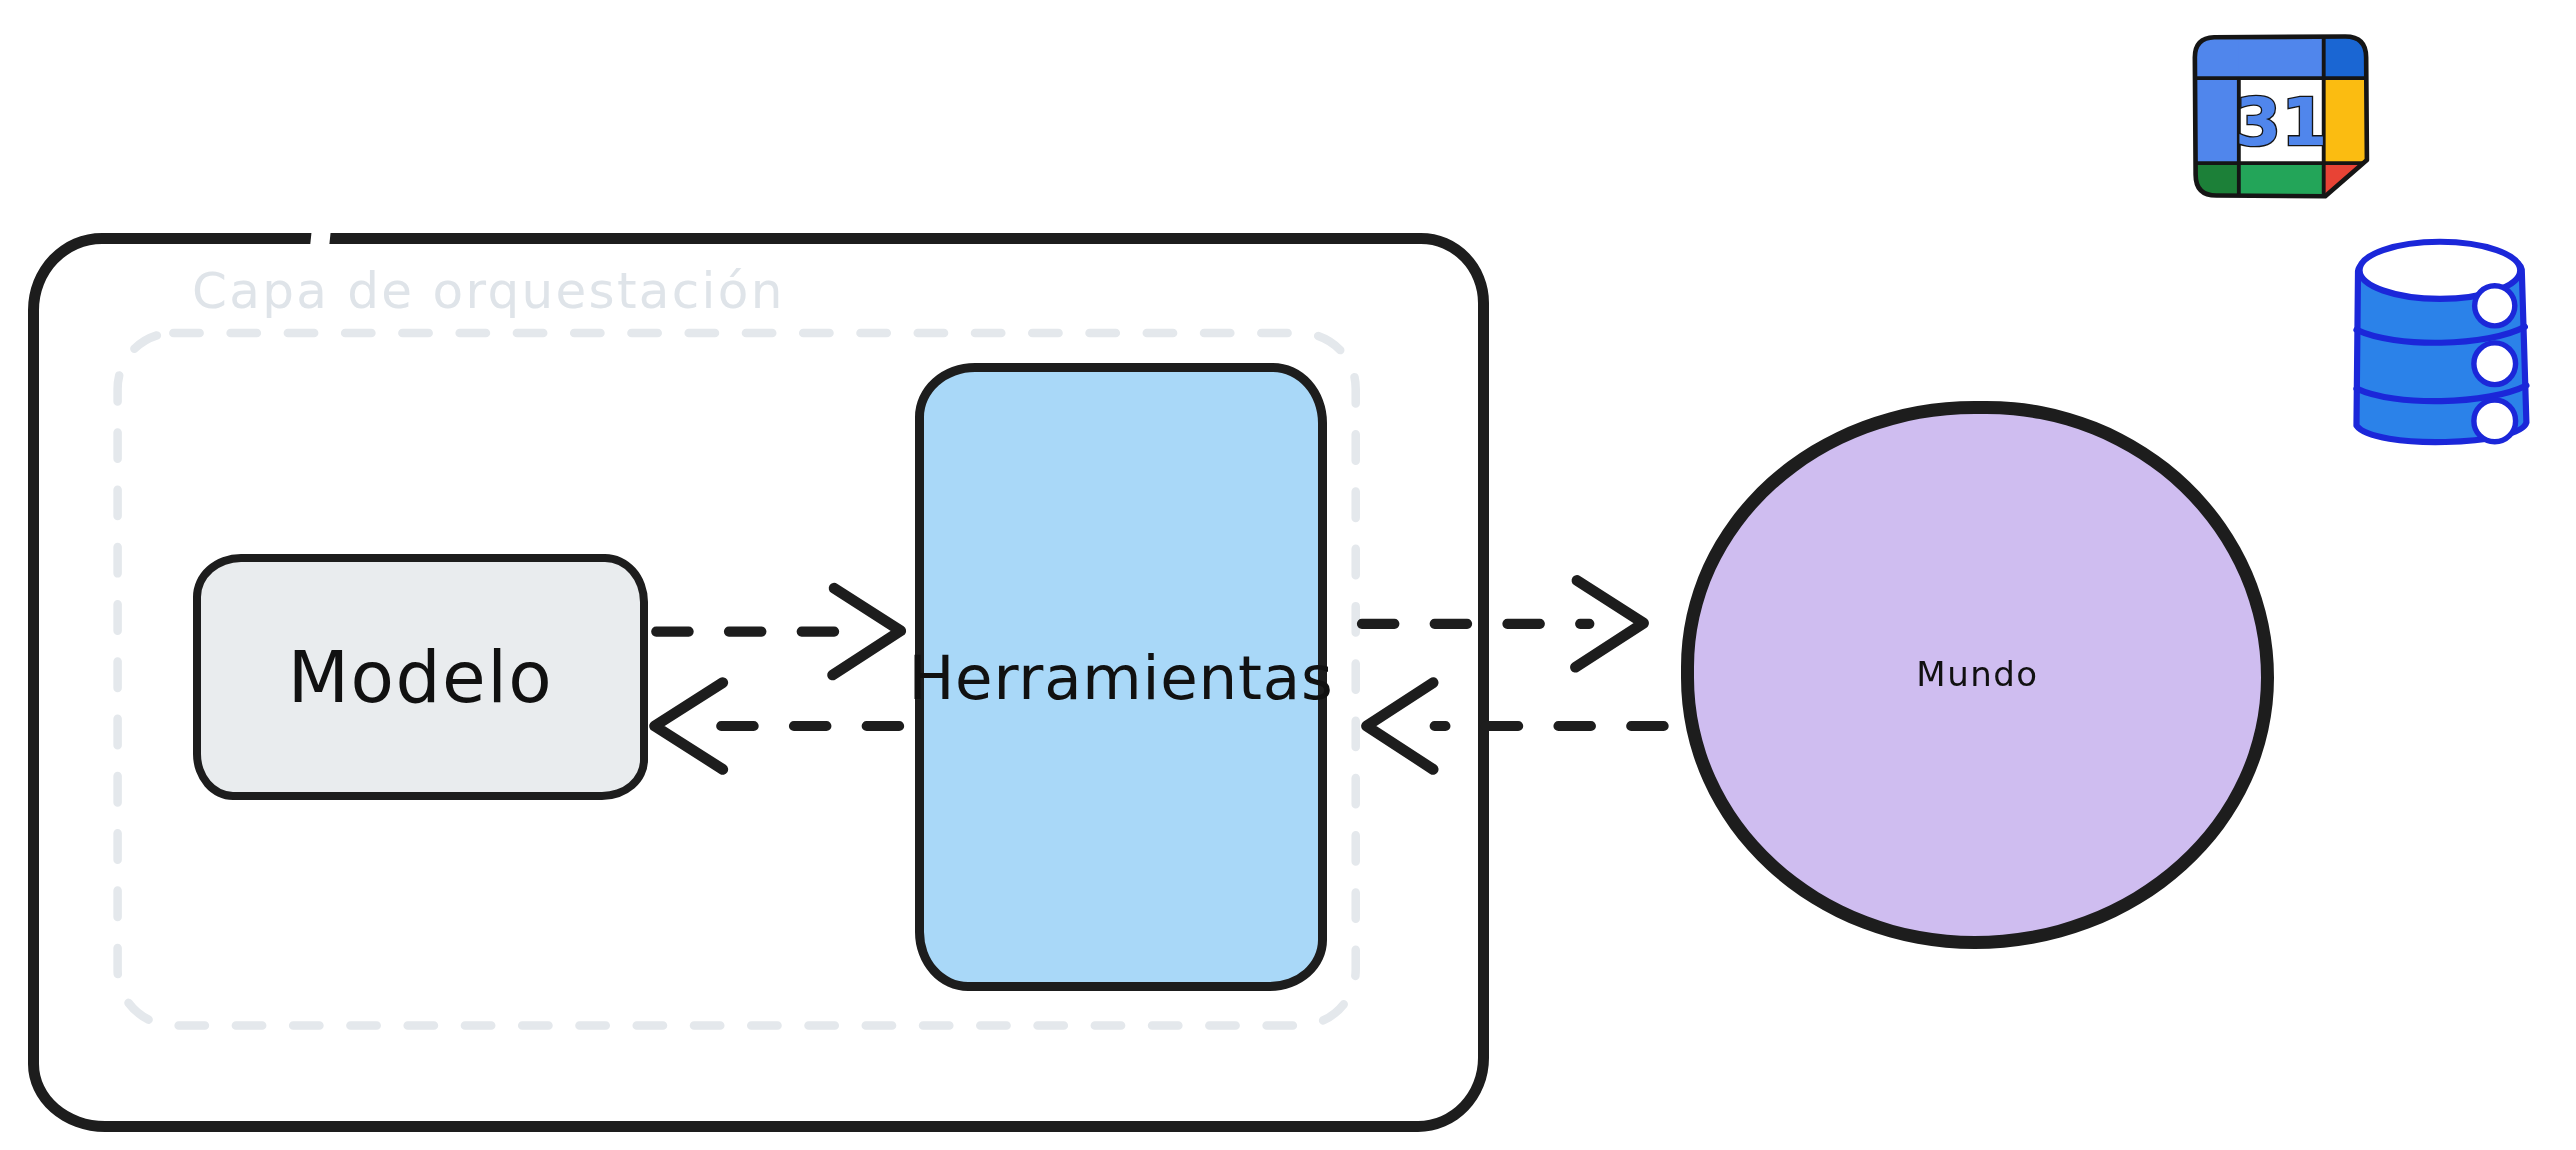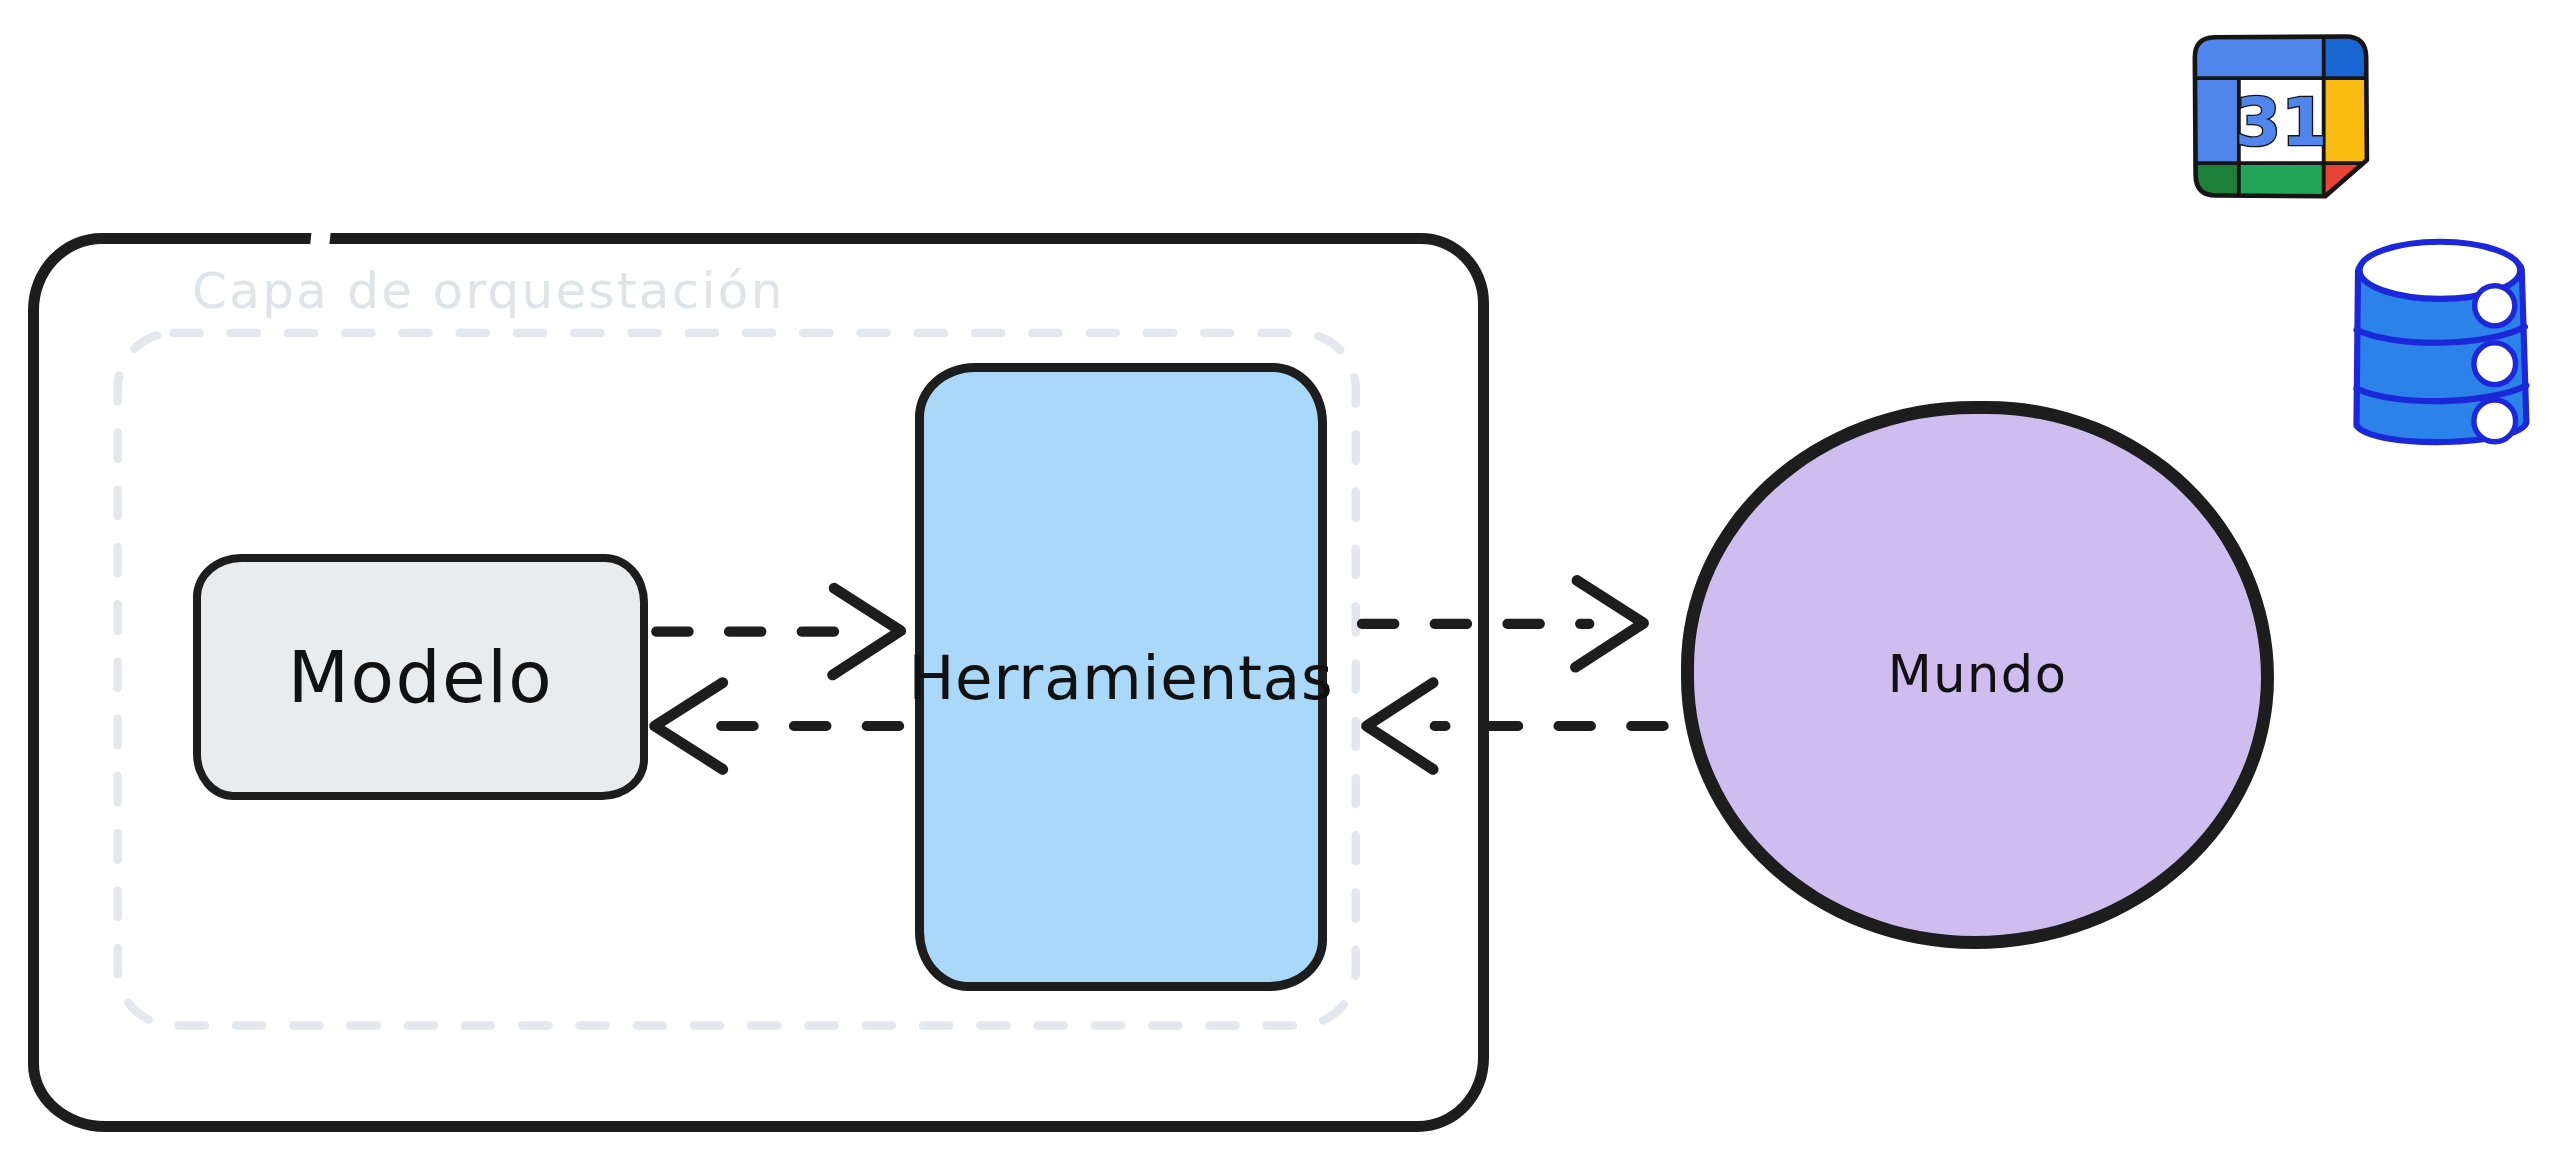--- a/index.html
+++ b/index.html
@@ -63,21 +63,21 @@
     border-radius:60px 54px 57px 53px / 54px 60px 51px 59px;
     display:flex;align-items:center;justify-content:center;
     font-size:61px;letter-spacing:0.8px;
   }
   .world-circle{
     position:absolute;left:1681px;top:401px;width:593px;height:548px;z-index:3;
     background:var(--world-fill);
     border:13px solid var(--stroke-dark);
     border-radius:50% 49% 51% 50% / 49% 51% 50% 50%;
     display:flex;flex-direction:column;align-items:center;justify-content:center;
-    font-size:51px;letter-spacing:1.5px;line-height:1.45;
+    font-size:34px;letter-spacing:1.5px;line-height:1.45;
   }
   .icon-svg{position:absolute;z-index:3;}
   .cal-svg{left:2191px;top:32.5px;}
   .db-svg{left:2347px;top:234px;}
   
   .dash-rect{fill:none;stroke:var(--inner-dashed-color);stroke-width:11;
              stroke-dasharray:34 40;stroke-linecap:round;}
   .arrow-dash{fill:none;stroke:var(--stroke-dark);stroke-width:13;
               stroke-dasharray:42 52;stroke-linecap:round;}
   .arrow-head{fill:none;stroke:var(--stroke-dark);stroke-width:14;

